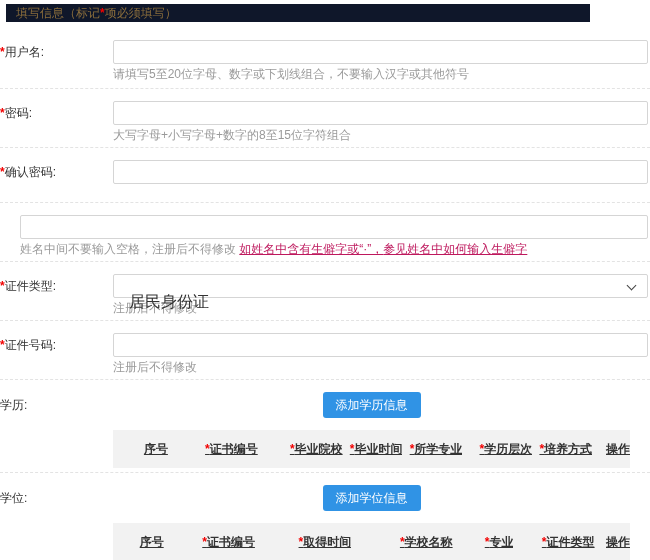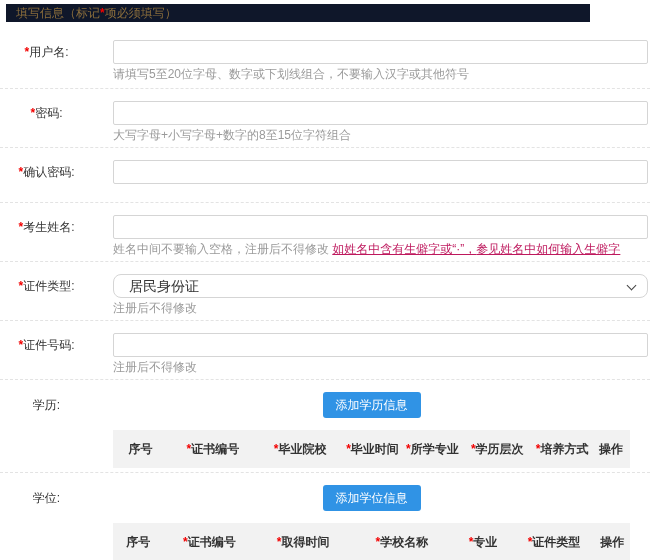--- a/index.html
+++ b/index.html
@@ -5,41 +5,41 @@
   * { margin:0; padding:0; box-sizing:border-box; }
   html,body { width:650px; height:560px; overflow:hidden; background:#fff;
     font-family:"Liberation Sans","DejaVu Sans",sans-serif; }
   .alert { margin:4px 0 0 6px; width:584px; background:#0f172a; color:#8a6d3b;
     font-size:12px; padding:3px 10px; line-height:12px; }
   .star { color:#f20000; font-weight:700; }
   .form { width:650px; }
   .row { display:flex; padding:12px 0 4px; border-bottom:1px dashed #e3e3e3; }
   .row.pt-extra { padding-top:18px; padding-bottom:6px; }
   .row.pb-extra { padding-bottom:18px; }
-  .flabel { width:93px; flex:0 0 93px; text-align:center; font-size:12px; color:#333;
+  .flabel { width:93px; flex:0 0 93px; text-align:left; font-size:12px; color:#333;
     padding-top:5px; line-height:15px; white-space:nowrap; }
   .fcontent { flex:1; margin-left:20px; margin-right:2px; }
   .tinput { width:100%; height:24px; border:1px solid #d5d5d5; border-radius:2px;
     background:#fff; font-size:12px; padding:0 8px; outline:none; color:#333; }
   .hint { font-size:12px; color:#9a9a9a; margin-top:3px; line-height:15px; }
   .hint .rlink { color:#be185d; text-decoration:underline; cursor:pointer; }
   .selectbox { position:relative; width:100%; height:24px; border:1px solid #d5d5d5;
-    border-radius:8px; background:#fff; font-size:14px; color:#333;
-    line-height:22px; padding:0 28px 0 15px; cursor:pointer; }
+    border-radius:2px; background:#fff; font-size:16px; color:#333;
+    line-height:22px; padding:16px 28px 0 15px; cursor:pointer; }
   .chev { position:absolute; right:12px; top:7px; width:7px; height:7px;
     border-right:1.5px solid #444; border-bottom:1.5px solid #444;
     transform:rotate(45deg); }
   .addbtn { display:block; margin:0 auto; background:#3093e5; color:#fff; border:none;
     border-radius:3px; font-size:12px; padding:6px 13px; line-height:14px;
     cursor:pointer; font-family:inherit;text-align:center; }
   .btnwrap { margin-right:18px; }
   .thead { display:flex; margin:12px 18px 0 0; background:#f2f2f2; height:38px;
     align-items:center; }
-  .th { font-size:12px; font-weight:700; color:#333; text-align:center;
-    white-space:nowrap; overflow:hidden; }
+  .th { font-size:12px; font-weight:700; color:#333; text-align:right;
+    white-space:nowrap; overflow:hidden;text-decoration:underline; }
   .lblrow .flabel { padding-top:6px; }
 </style>
 </head>
 <body>
 
 <div class="alert"><span>填写信息（标记</span><span class="star">*</span><span>项必须填写）</span></div>
 
 <div class="form">
 
   <div class="row pt-extra">
@@ -59,21 +59,20 @@
   </div>
 
   <div class="row pb-extra">
     <div class="flabel"><span class="star">*</span><span>确认密码:</span></div>
     <div class="fcontent">
       <input class="tinput" type="password" style="">
     </div>
   </div>
 
   <div class="row">
-    <div class="flabel"><span class="star">*</span><span>考生姓名:</span></div>
     <div class="fcontent">
       <input class="tinput" type="text" style="">
       <div class="hint"><span>姓名中间不要输入空格，注册后不得修改 </span><a class="rlink">如姓名中含有生僻字或“·”，</a><a class="rlink">参见姓名中如何输入生僻字</a></div>
     </div>
   </div>
 
   <div class="row">
     <div class="flabel"><span class="star">*</span><span>证件类型:</span></div>
     <div class="fcontent">
       <div class="selectbox"><span>居民身份证</span><span class="chev"></span></div>

